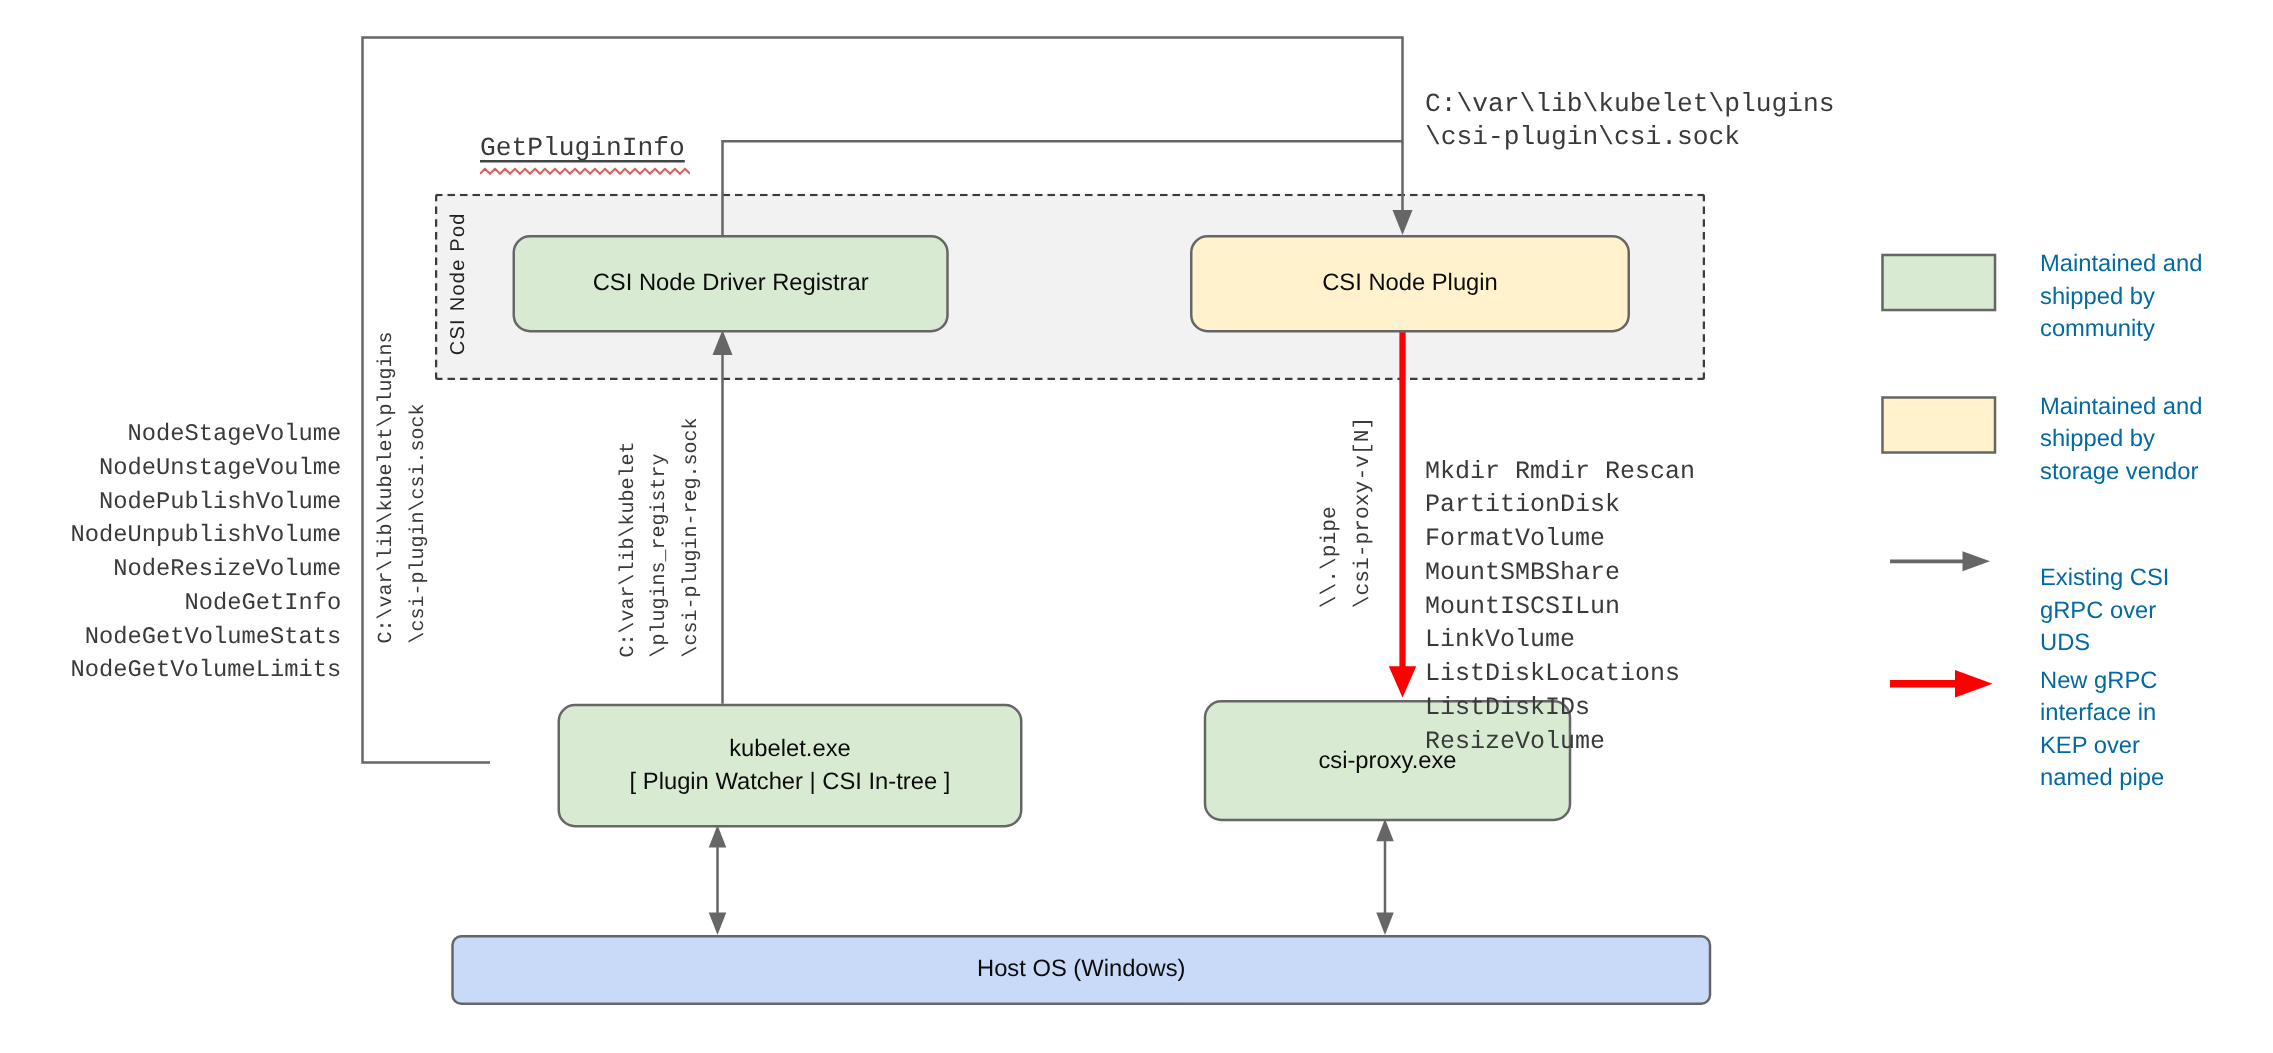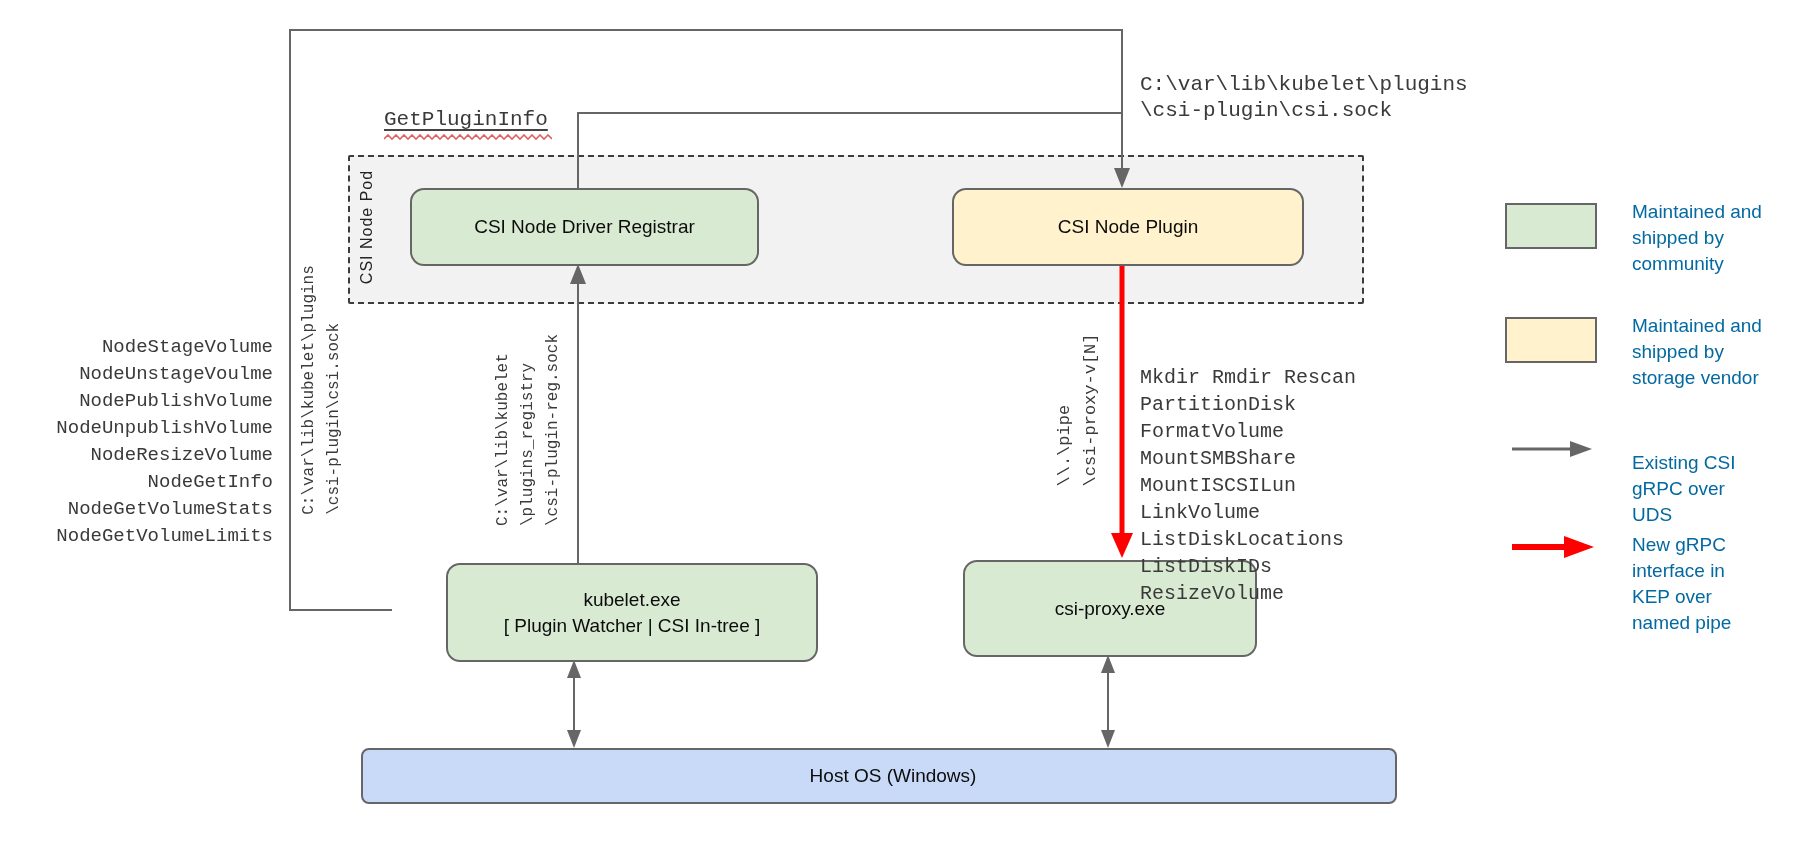--- a/index.html
+++ b/index.html
@@ -17,21 +17,21 @@
     white-space:pre;
   }
   .green  { background:#d9ead3; }
   .yellow { background:#fff2cc; }
   .blue   { background:#c9daf8; }
 
   .box-registrar { left:410px; top:188px; width:345px; height:74px; }
   .box-plugin    { left:952px; top:188px; width:348px; height:74px; }
   .box-kubelet   { left:406px; top:563px; width:368px; height:95px;margin-left:40px; }
   .box-proxy     { left:963px; top:560px; width:290px; height:93px; }
-  .box-hostos    { left:361px; top:748px; width:1004px; height:52px; border-radius:8px;padding-left:28px; }
+  .box-hostos    { left:361px; top:748px; width:1004px; height:52px; border-radius:8px; }
 
   .pod {
     position:absolute; left:348px; top:155px; width:1012px; height:145px;
     background:#f2f2f2; border:2px dashed #3c3c3c; border-radius:2px;
   }
 
   
   .mono { font-family:"Liberation Mono","DejaVu Sans Mono",monospace; color:#3a3a3a; position:absolute; }
   .pre  { white-space:pre; }
 

